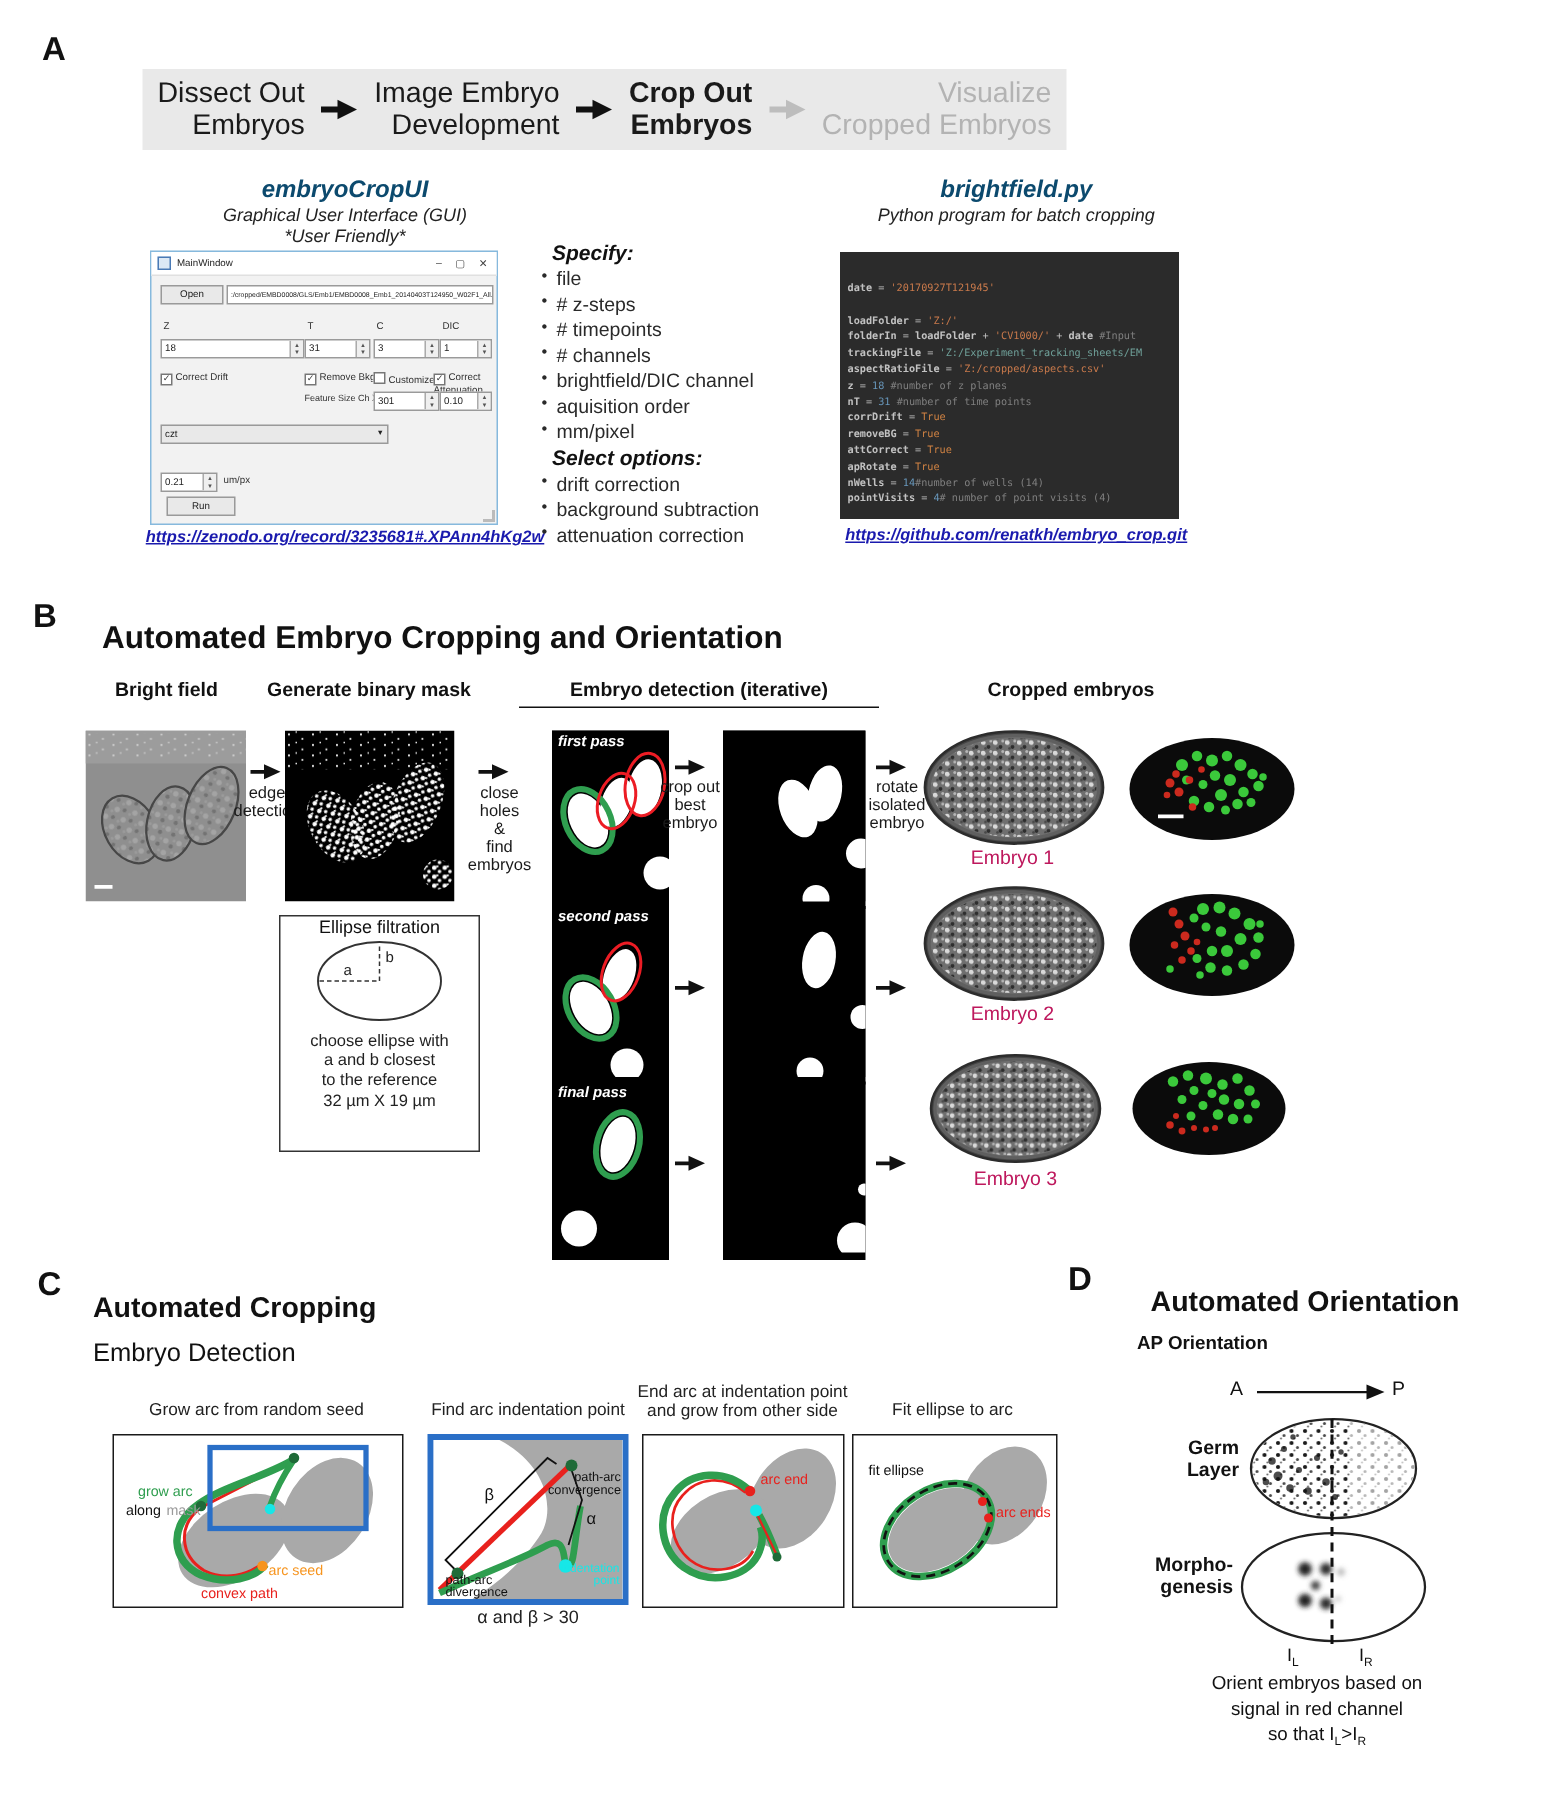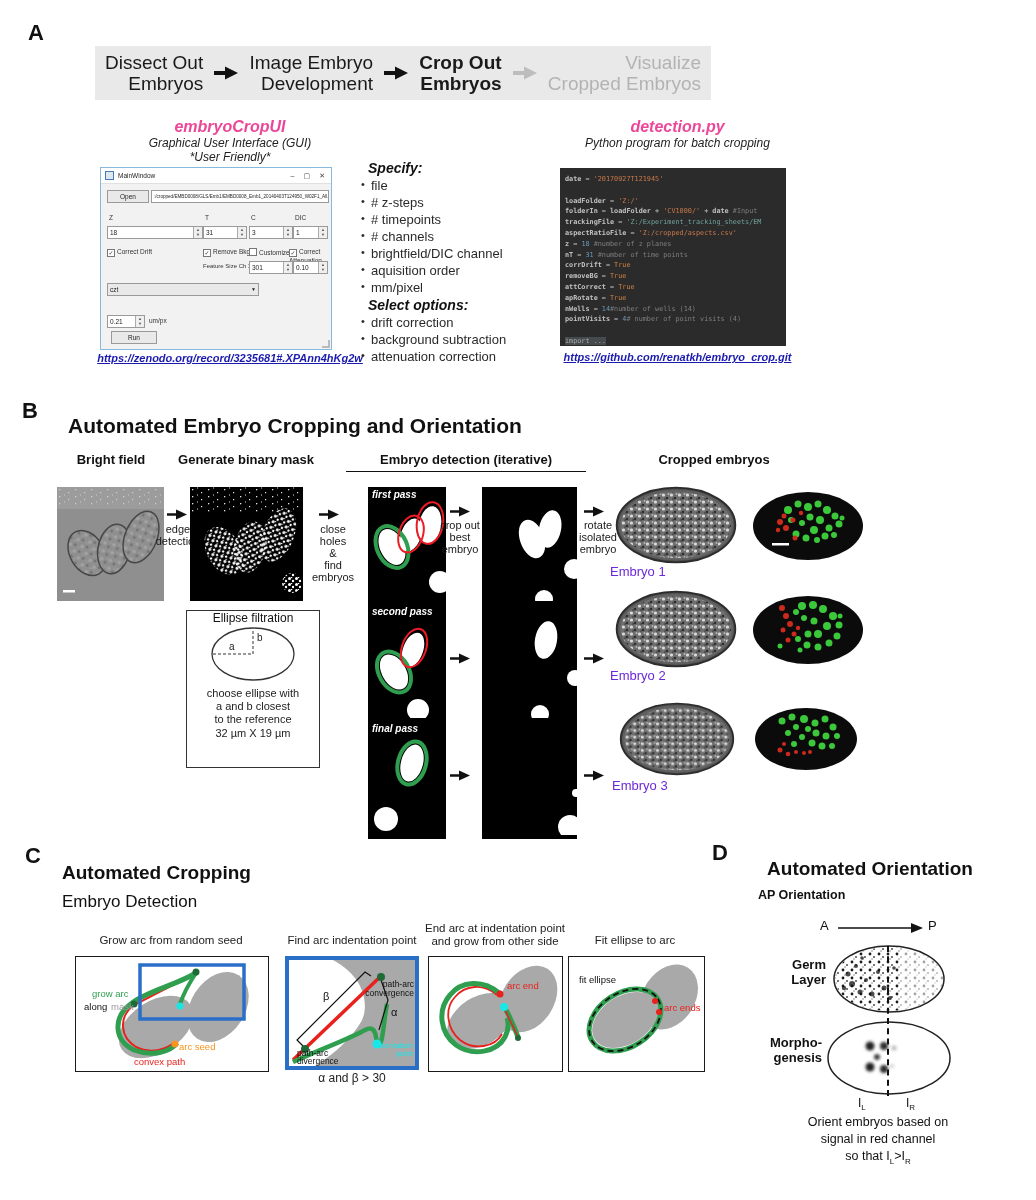--- a/index.html
+++ b/index.html
@@ -6,58 +6,58 @@
   #canvas{position:relative;width:1036px;height:1200px;background:#fff;font-family:"Liberation Sans",sans-serif;color:#111;overflow:hidden}
   .abs{position:absolute}
   .pre{white-space:pre-line}
   .tc{text-align:center}
   .bd{font-weight:bold}
   .panel-label{font-size:22px;font-weight:bold}
   
   .flowbar{left:95px;top:46px;width:616px;height:54px;background:#e9e9e9;display:flex;align-items:center;justify-content:space-between;padding:0 10px;box-sizing:border-box}
   .flowstep{font-size:19px;line-height:1.12;text-align:right;color:#1a1a1a}
   .flowstep.gray{color:#b3b3b3}
-  .blue{color:#ec4899}
+  .blue{color:#0c4a6e}
   .colA-title{font-size:16px;font-weight:bold;font-style:italic}
   .colA-sub{font-size:12px;font-style:italic;color:#222}
   .speclist{font-size:13px;color:#2a2a2a}
   .spechead{font-size:14px;font-weight:bold;font-style:italic;color:#111;margin:2px 16px}
   .bullet{position:relative;padding-left:11px;margin:2px 0}
   .bullet::before{content:"•";position:absolute;left:1px;font-size:11px}
   a.link{font-size:11px;font-weight:bold;font-style:italic;color:#1a1aae;text-decoration:underline;cursor:pointer}
   
   .win{left:100px;top:167px;width:230px;height:181px;background:#f2f2f2;border:1px solid #86b9dd;font-size:6.5px;color:#222}
   .tbar{position:absolute;left:0;top:0;right:0;height:15px;background:#fff;border-bottom:1px solid #e0e0e0;display:flex;align-items:center}
   .appicon{width:7px;height:7px;border:1px solid #4a7ab5;margin:0 4px 0 4px;background:#dce9f5}
   .winbtns{margin-left:auto;display:flex;gap:9px;padding-right:6px;font-size:7px;color:#444}
   .gbtn{position:absolute;border:1px solid #9a9a9a;background:#e9e9e9;text-align:center;line-height:11px;height:11px}
   .gfld{position:absolute;border:1px solid #9a9a9a;background:#fff;height:11px;line-height:11px;padding-left:2px;overflow:hidden;white-space:nowrap}
   .spinner{position:absolute;right:0;top:0;bottom:0;width:8px;border-left:1px solid #ababab;background:#efefef;font-size:4px;line-height:5px;text-align:center;color:#555}
   .cbrow{font-size:5.5px}
   .cb{display:inline-block;width:6px;height:6px;border:1px solid #777;background:#fff;margin-right:2px;vertical-align:-1px;font-size:6px;line-height:6px;text-align:center;color:#333}
   .glabel{position:absolute;font-size:6.5px;color:#333}
   .grip{position:absolute;right:1px;bottom:1px;width:6px;height:6px;border-right:2px solid #bbb;border-bottom:2px solid #bbb}
   
-  .code{left:560px;top:168px;width:226px;height:178px;background:#2b2b2b;padding:6px 5px;box-sizing:border-box;font-family:"DejaVu Sans Mono",monospace;font-size:6.8px;line-height:10.8px;overflow:hidden;white-space:pre}
+  .code{left:560px;top:168px;width:226px;height:178px;background:#2b2b2b;padding:19px 5px;box-sizing:border-box;font-family:"DejaVu Sans Mono",monospace;font-size:6.8px;line-height:10.8px;overflow:hidden;white-space:pre}
   .codeline{min-height:10.8px}
   .tok-v{color:#c2c2c2;font-weight:bold}
   .tok-o{color:#c2c2c2}
   .tok-s{color:#c8794b}
   .tok-s2{color:#6fa099}
   .tok-n{color:#6897bb}
   .tok-b{color:#cf8243}
   .tok-cm{color:#7f7f7f}
   .tok-sel{color:#a9a9a9;background:#454a4c}
   
   .b-title{font-size:21px;font-weight:bold}
   .colhead{font-size:13px;font-weight:bold;text-align:center}
   .arrowlab{font-size:11px;line-height:1.08;text-align:center;color:#1a1a1a}
   .pbox{background:#000}
   .passlab{position:absolute;left:4px;top:2px;color:#fff;font-size:10px;font-style:italic;font-weight:bold}
-  .embl{font-size:13px;color:#6d28d9;text-align:left}
+  .embl{font-size:13px;color:#be185d;text-align:center}
   .efbox{border:1.5px solid #333;background:#fff}
   .eftitle{font-size:12px;text-align:center;margin-top:0}
   .efcap{font-size:11px;line-height:1.2;text-align:center;color:#222}
   
   .c-title{font-size:19px;font-weight:bold}
   .c-sub{font-size:17px;font-weight:normal}
   .steph{font-size:11.5px;text-align:center;color:#222;line-height:1.15}
   .cbox{background:#fff;border:1.5px solid #1a1a1a}
   .cbox2{background:#fff;border:4px solid #2a6fc7}
   svg text{font-family:"Liberation Sans",sans-serif}
@@ -197,21 +197,21 @@
       <div class="bullet">mm/pixel</div>
     </div>
     <div class="spechead">Select options:</div>
     <div class="speclist" style="padding-left:8px">
       <div class="bullet">drift correction</div>
       <div class="bullet">background subtraction</div>
       <div class="bullet">attenuation correction</div>
     </div>
   </div>
 
-  <div class="abs tc colA-title blue" style="left:560px;top:118px;width:235px">detection.py</div>
+  <div class="abs tc colA-title blue" style="left:560px;top:118px;width:235px">brightfield.py</div>
   <div class="abs tc colA-sub" style="left:560px;top:136px;width:235px">Python program for batch cropping</div>
   <div class="abs code" id="codeblock"><div class="codeline"><span class="tok-v">date </span><span class="tok-o">= </span><span class="tok-s">'20170927T121945'</span></div><div class="codeline">&nbsp;</div><div class="codeline"><span class="tok-v">loadFolder </span><span class="tok-o">= </span><span class="tok-s">'Z:/'</span></div><div class="codeline"><span class="tok-v">folderIn </span><span class="tok-o">= </span><span class="tok-v">loadFolder </span><span class="tok-o">+ </span><span class="tok-s">'CV1000/' </span><span class="tok-o">+ </span><span class="tok-v">date </span><span class="tok-cm">#Input</span></div><div class="codeline"><span class="tok-v">trackingFile </span><span class="tok-o">= </span><span class="tok-s2">'Z:/Experiment_tracking_sheets/EM</span></div><div class="codeline"><span class="tok-v">aspectRatioFile </span><span class="tok-o">= </span><span class="tok-s">'Z:/cropped/aspects.csv'</span></div><div class="codeline"><span class="tok-v">z </span><span class="tok-o">= </span><span class="tok-n">18 </span><span class="tok-cm">#number of z planes</span></div><div class="codeline"><span class="tok-v">nT </span><span class="tok-o">= </span><span class="tok-n">31 </span><span class="tok-cm">#number of time points</span></div><div class="codeline"><span class="tok-v">corrDrift </span><span class="tok-o">= </span><span class="tok-b">True</span></div><div class="codeline"><span class="tok-v">removeBG </span><span class="tok-o">= </span><span class="tok-b">True</span></div><div class="codeline"><span class="tok-v">attCorrect </span><span class="tok-o">= </span><span class="tok-b">True</span></div><div class="codeline"><span class="tok-v">apRotate </span><span class="tok-o">= </span><span class="tok-b">True</span></div><div class="codeline"><span class="tok-v">nWells </span><span class="tok-o">= </span><span class="tok-n">14</span><span class="tok-cm">#number of wells (14)</span></div><div class="codeline"><span class="tok-v">pointVisits </span><span class="tok-o">= </span><span class="tok-n">4</span><span class="tok-cm"># number of point visits (4)</span></div><div class="codeline">&nbsp;</div><div class="codeline"><span class="tok-sel">import ...</span></div></div>
   <a class="abs link tc" style="left:555px;top:351px;width:245px">https://github.com/renatkh/embryo_crop.git</a>
 
   <div class="abs panel-label" style="left:22px;top:398px">B</div>
   <div class="abs b-title" style="left:68px;top:414px">Automated Embryo Cropping and Orientation</div>
 
   <div class="abs colhead" style="left:56px;top:452px;width:110px">Bright field</div>
   <div class="abs colhead" style="left:171px;top:452px;width:150px">Generate binary mask</div>
   <div class="abs colhead" style="left:346px;top:452px;width:240px;border-bottom:1.5px solid #111;padding-bottom:4px">Embryo detection (iterative)</div>

